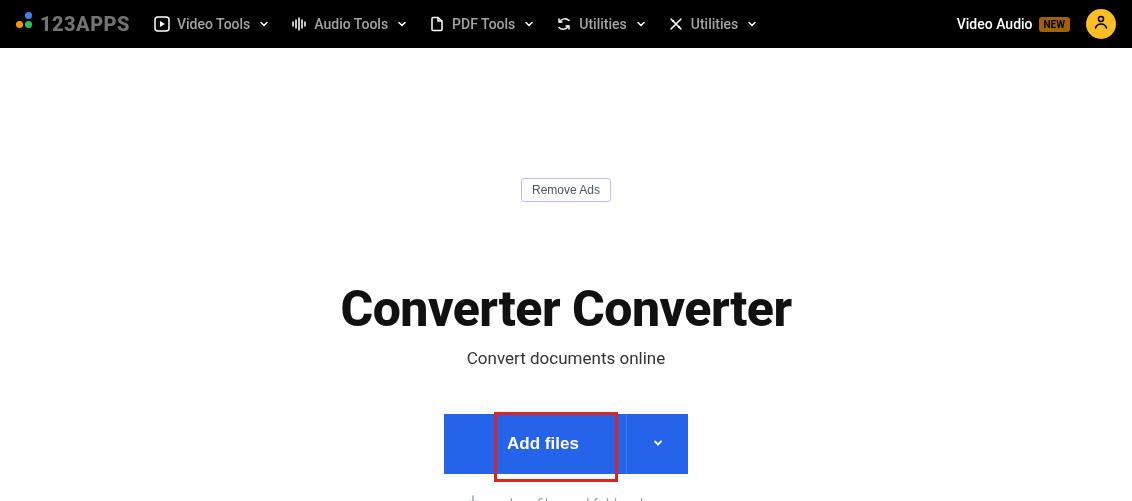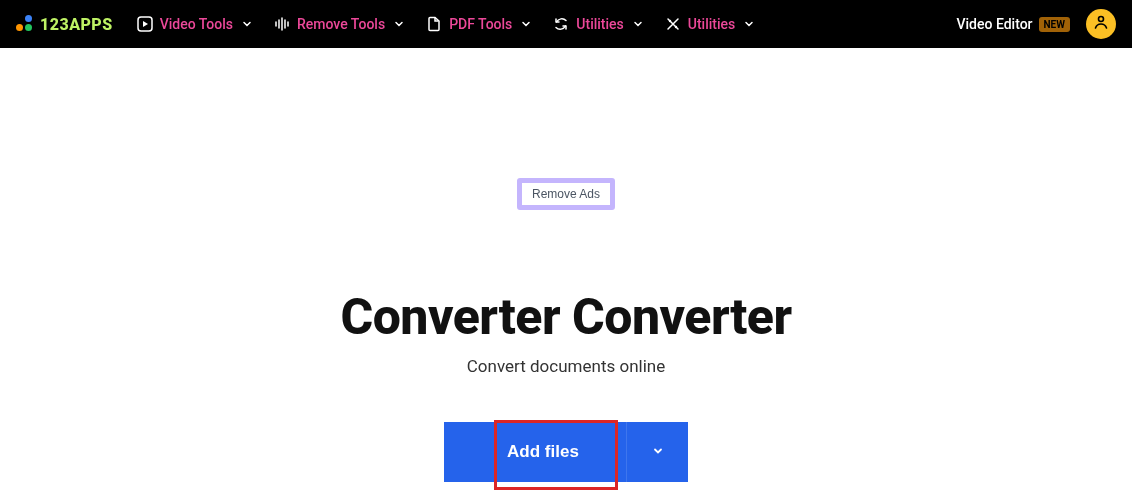--- a/index.html
+++ b/index.html
@@ -1,37 +1,37 @@
 <!DOCTYPE html>
 <html><head>
 <meta charset="utf-8">
 <style>
   * { margin: 0; padding: 0; box-sizing: border-box; }
   body { font-family: -apple-system, BlinkMacSystemFont, "Segoe UI", Roboto, Helvetica, Arial, sans-serif; background: #fff; width: 1132px; height: 501px; overflow: hidden; }
   
   .header { background: #000; height: 48px; display: flex; align-items: center; padding: 0 16px; }
-  .logo { display: flex; align-items: center; font-weight: 800; font-size: 16px; color: #bef264; letter-spacing: 0.5px; }
+  .logo { display: flex; font-weight: 800; font-size: 20px; color: #737373; letter-spacing: 0.5px; }
   .logo-dots { display: inline-flex; margin-right: 6px; position: relative; width: 18px; height: 18px; }
   .dot { position: absolute; width: 7px; height: 7px; border-radius: 50%; }
   .d1 { background: #ff9500; left: 0; top: 9px; }
   .d2 { background: #3b82f6; left: 9px; top: 0; }
   .d3 { background: #22c55e; left: 9px; top: 9px; }
   
   .nav { display: flex; margin-left: 24px; gap: 22px; }
-  .nav-item { display: flex; align-items: center; gap: 7px; color: #ec4899; font-size: 14px; font-weight: 500; cursor: pointer; white-space: nowrap; }
+  .nav-item { display: flex; align-items: center; gap: 7px; color: #a3a3a3; font-size: 14px; font-weight: 500; cursor: pointer; white-space: nowrap; }
   .nav-icon { width: 16px; height: 16px; display: flex; align-items: center; justify-content: center; }
   .chev { margin-left: 2px; }
   
   .header-right { margin-left: auto; display: flex; align-items: center; gap: 16px; }
   .video-editor { color: #fff; font-size: 14px; font-weight: 500; display: flex; align-items: center; gap: 6px; cursor: pointer; }
   .new-badge { background: #a16207; color: #000; font-size: 10px; font-weight: 700; padding: 2px 5px; border-radius: 3px; }
   .avatar { width: 30px; height: 30px; background: #fbbf24; border-radius: 50%; display: flex; align-items: center; justify-content: center; cursor: pointer; }
   
   .main { display: flex; flex-direction: column; align-items: center; padding-top: 130px; }
-  .remove-ads { border: 5px solid #c4b5fd; background: #fff; color: #4b5563; font-size: 12px; padding: 4px 10px; border-radius: 3px; cursor: pointer; }
+  .remove-ads { border: 1px solid #c4b5fd; background: #fff; color: #4b5563; font-size: 12px; padding: 4px 10px; border-radius: 3px; cursor: pointer; }
   .title { font-size: 50px; font-weight: 800; color: #111; margin-top: 78px; letter-spacing: -0.5px; }
   .subtitle { font-size: 17px; color: #333; margin-top: 10px; }
   
   .button-row { margin-top: 46px; display: flex; }
   .add-files-btn { background: #2563eb; color: #fff; font-size: 17px; font-weight: 700; border: none; height: 60px; width: 182px; cursor: pointer; display: flex; align-items: center; justify-content: center; padding-left: 16px; }
   .highlight-box { position: relative; }
   .highlight-box::after { content: ''; position: absolute; top: -2px; left: 50px; width: 118px; height: 64px; border: 3px solid #dc2626; pointer-events: none; }
   .dropdown-btn { background: #2563eb; border: none; width: 62px; height: 60px; cursor: pointer; display: flex; align-items: center; justify-content: center; border-left: 1px solid rgba(255,255,255,0.12); }
   
   .drop-hint { margin-top: 20px; display: flex; align-items: center; gap: 8px; color: #9ca3af; font-size: 14px; }
@@ -61,21 +61,21 @@
       <span class="chev"><svg width="10" height="10" viewBox="0 0 10 10">
             <path d="M2 3.5l3 3 3-3" stroke="#fff" stroke-width="1.5" fill="none" stroke-linecap="round"></path>
           </svg></span>
     </div>
     <div class="nav-item">
       <span class="nav-icon">
         <svg width="16" height="16" viewBox="0 0 16 16">
             <path d="M2 6v4M5 4v8M8 2v12M11 4v8M14 6v4" stroke="#fff" stroke-width="1.5" stroke-linecap="round"></path>
           </svg>
       </span>
-      <span>Remove Tools</span>
+      <span>Audio Tools</span>
       <span class="chev"><svg width="10" height="10" viewBox="0 0 10 10">
             <path d="M2 3.5l3 3 3-3" stroke="#fff" stroke-width="1.5" fill="none" stroke-linecap="round"></path>
           </svg></span>
     </div>
     <div class="nav-item">
       <span class="nav-icon">
         <svg width="16" height="16" viewBox="0 0 16 16" fill="none">
             <path d="M4 1.5h5L13 5v8.5a1 1 0 01-1 1H4a1 1 0 01-1-1v-11a1 1 0 011-1z" stroke="#fff" stroke-width="1.5"></path>
             <path d="M9 1.5V5h3.5" stroke="#fff" stroke-width="1.5"></path>
           </svg>
@@ -107,21 +107,21 @@
       </span>
       <span>Utilities</span>
       <span class="chev"><svg width="10" height="10" viewBox="0 0 10 10">
             <path d="M2 3.5l3 3 3-3" stroke="#fff" stroke-width="1.5" fill="none" stroke-linecap="round"></path>
           </svg></span>
     </div>
   </nav>
 
   <div class="header-right">
     <div class="video-editor">
-      <span>Video Editor</span>
+      <span>Video Audio</span>
       <span class="new-badge">NEW</span>
     </div>
     <div class="avatar">
       <span>
         <svg width="18" height="18" viewBox="0 0 18 18">
             <circle cx="9" cy="6" r="2.5" stroke="#000" stroke-width="1.6" fill="none"></circle>
             <path d="M3.5 15c1-3 3-4 5.5-4s4.5 1 5.5 4" stroke="#000" stroke-width="1.6" fill="none" stroke-linecap="round"></path>
           </svg>
       </span>
     </div>

